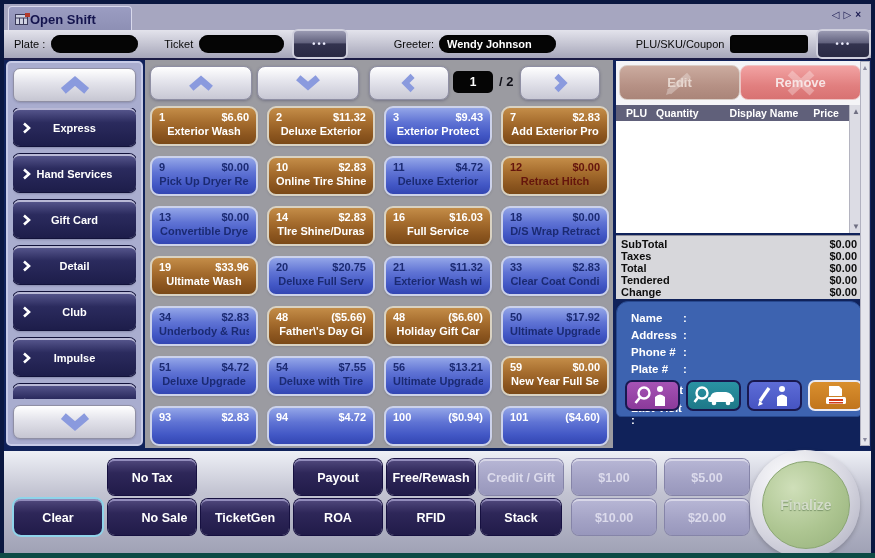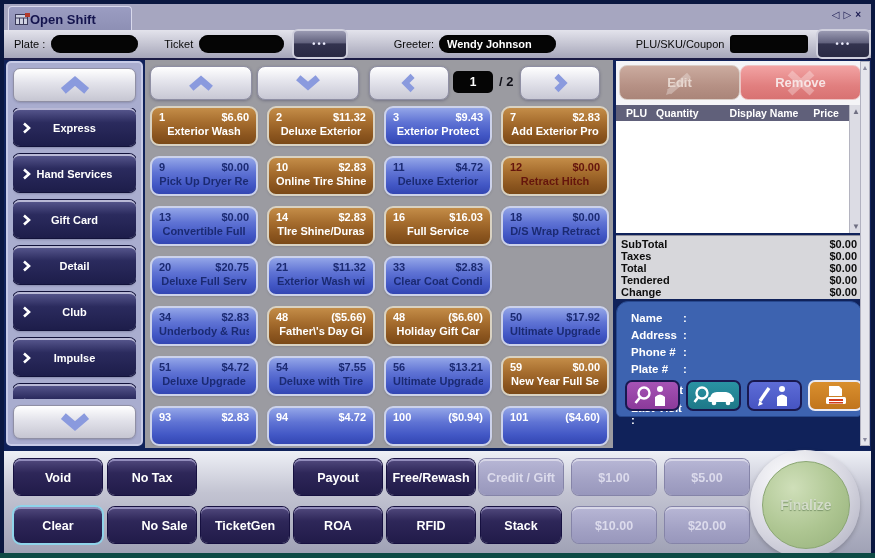--- a/index.html
+++ b/index.html
@@ -163,21 +163,21 @@
     display:flex;align-items:center;justify-content:center;box-sizing:border-box;
   }
   .act-btn.focused{outline:2px solid #8fd4ea;outline-offset:0px;}
   .dis-btn{
     position:absolute;width:84px;height:36px;border-radius:7px;
     background:linear-gradient(180deg,#b6b5d4 0%,#a2a1c4 60%,#9897bc 100%);
     border-top:2px solid #d8d7e8;box-shadow:0 0 0 1px #8584a8;
     color:#dcdbec;font-size:12.5px;font-weight:bold;
     display:flex;align-items:center;justify-content:center;box-sizing:border-box;
   }
-  .row1{top:8px;} .row2{top:56px;}
+  .row1{top:8px;} .row2{top:48px;}
   #finalize-ring{
     position:absolute;left:746px;top:-1px;width:110px;height:108px;border-radius:50%;
     background:radial-gradient(circle at 35% 28%,#fdfdfe 0%,#d6d6e0 55%,#a9a9bb 100%);
     box-shadow:0 2px 4px #55556066;
   }
   #finalize-btn{
     position:absolute;left:12px;top:11px;width:86px;height:86px;border-radius:50%;
     background:radial-gradient(circle at 35% 30%,#cfdfb9 0%,#adc591 55%,#95b07a 100%);
     border:1px solid #8aa673;
     display:flex;align-items:center;justify-content:center;
@@ -359,21 +359,21 @@
             </div>
           <div class="pbtn-name">Retract Hitch</div>
         </div>
       </div>
       <div class="grid-row">
         <div class="pbtn v-blue t-navy">
           <div class="pbtn-top">
               <span>13</span>
               <span>$0.00</span>
             </div>
-          <div class="pbtn-name">Convertible Full</div>
+          <div class="pbtn-name">Convertible Drye</div>
         </div>
         <div class="pbtn v-brown t-white">
           <div class="pbtn-top">
               <span>14</span>
               <span>$2.83</span>
             </div>
           <div class="pbtn-name">TIre Shine/Duras</div>
         </div>
         <div class="pbtn v-brown t-white">
           <div class="pbtn-top">
@@ -384,20 +384,27 @@
         </div>
         <div class="pbtn v-blue t-navy">
           <div class="pbtn-top">
               <span>18</span>
               <span>$0.00</span>
             </div>
           <div class="pbtn-name">D/S Wrap Retract</div>
         </div>
       </div>
       <div class="grid-row">
+        <div class="pbtn v-brown t-white">
+          <div class="pbtn-top">
+              <span>19</span>
+              <span>$33.96</span>
+            </div>
+          <div class="pbtn-name">Ultimate Wash</div>
+        </div>
         <div class="pbtn v-blue t-navy">
           <div class="pbtn-top">
               <span>20</span>
               <span>$20.75</span>
             </div>
           <div class="pbtn-name">Deluxe Full Serv</div>
         </div>
         <div class="pbtn v-blue t-navy">
           <div class="pbtn-top">
               <span>21</span>
@@ -623,21 +630,20 @@
     </div>
   </div>
 
   <div id="app-scroll">
     <span>▲</span>
     <span>▼</span>
   </div>
 </div>
 
 <div id="bottombar">
-  <div class="act-btn row1" style="left:10px;">Void</div>
   <div class="act-btn row1" style="left:104px;">No Tax</div>
   <div class="act-btn row1" style="left:383px;">Free/Rewash</div>
   <div class="act-btn row1" style="left:290px;">Payout</div>
 
   <div class="act-btn row2 focused" style="left:10px;">Clear</div>
   <div class="act-btn row2" style="left:104px;padding-left:25px;">No Sale</div>
   <div class="act-btn row2" style="left:197px;">TicketGen</div>
   <div class="act-btn row2" style="left:290px;">ROA</div>
   <div class="act-btn row2" style="left:383px;">RFID</div>
 

